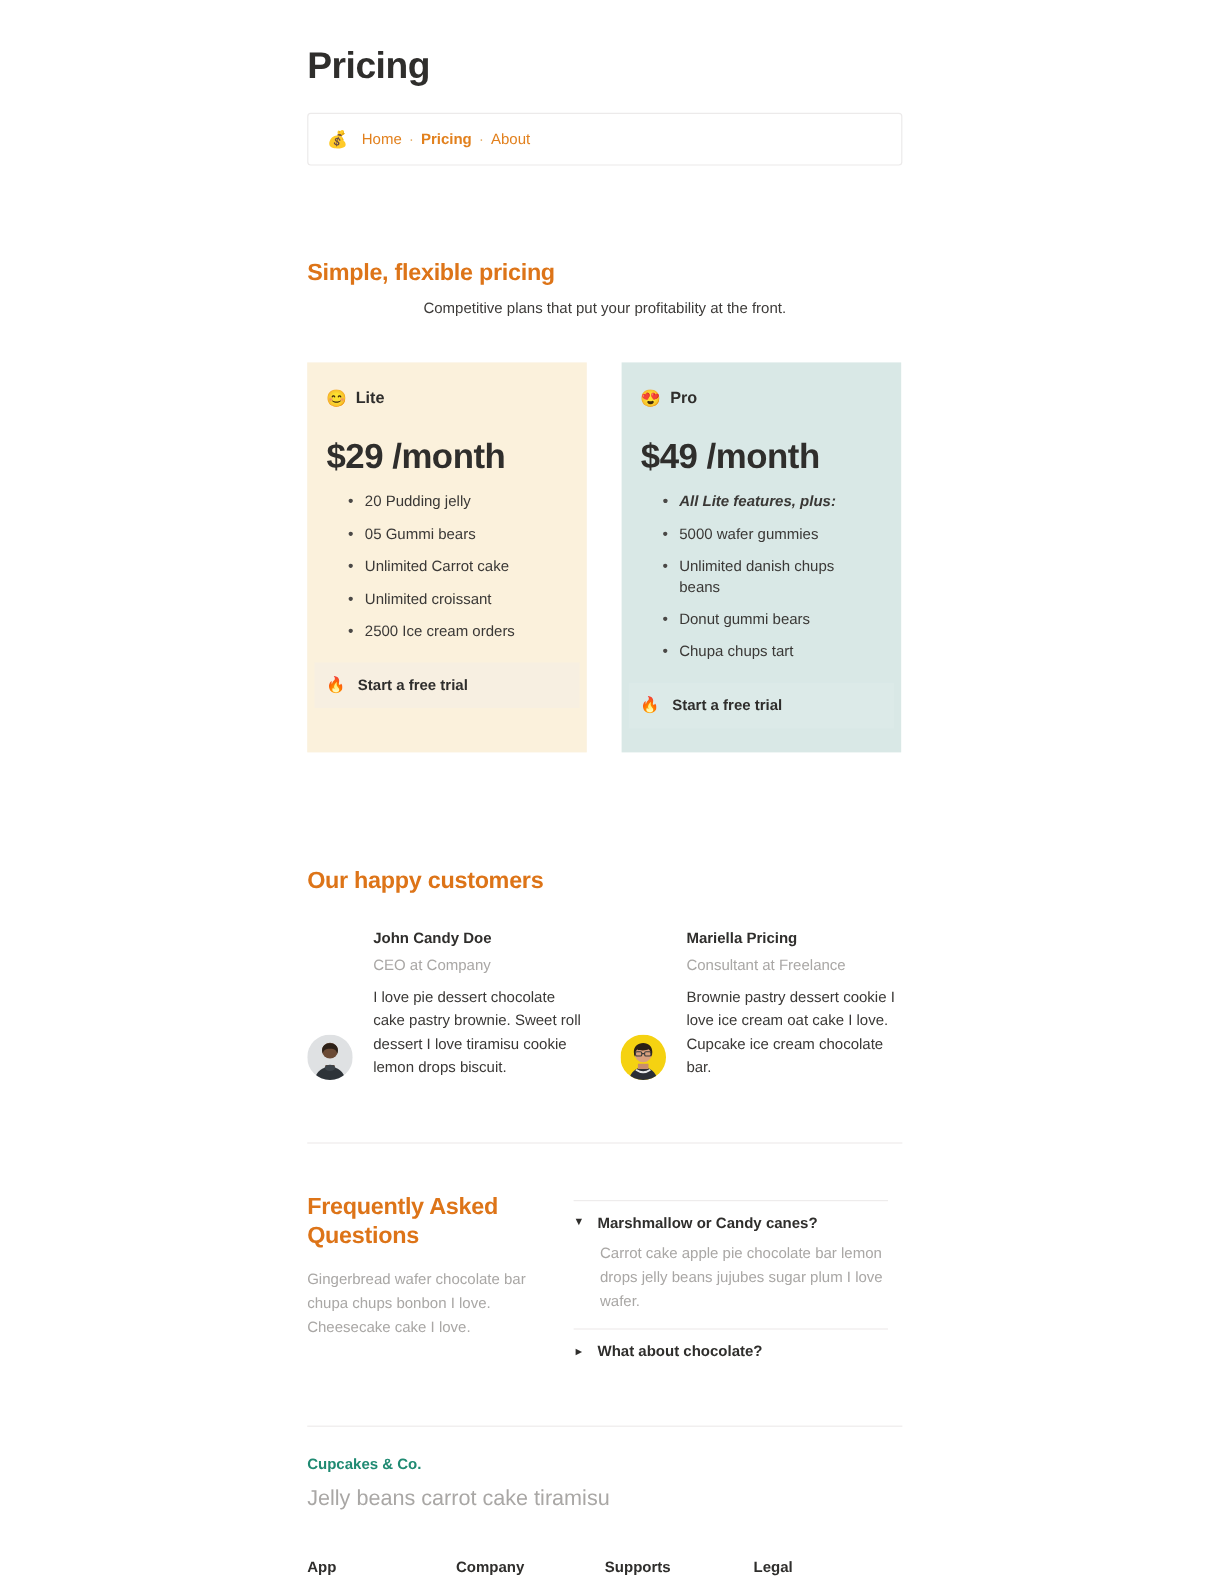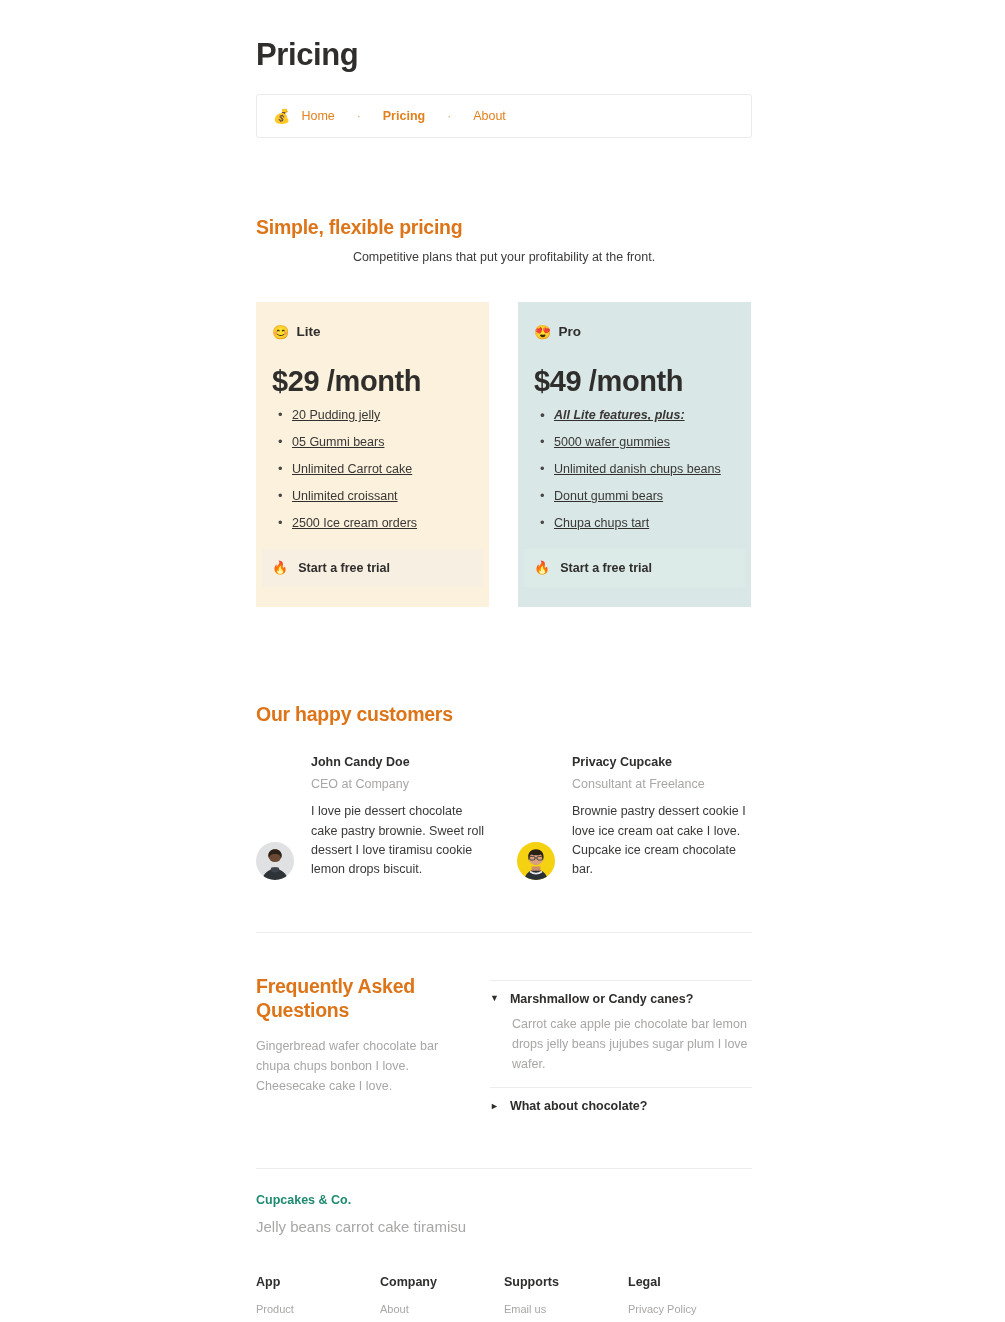--- a/index.html
+++ b/index.html
@@ -35,21 +35,21 @@
     border: 1px solid #eceaea;
     border-radius: 3px;
     padding: 14px 16px;
     display: flex;
     align-items: center;
     gap: 11px;
     font-size: 12.5px;
     background: #fff;
   }
   .bc-emoji { font-size: 14px; line-height: 1; }
-  .bc-links { display: flex; gap: 22px; }
+  .bc-links { display: flex; gap: 6px; }
   .bc-link { color: #e2801d; text-decoration: none; }
   .bc-link.current { font-weight: bold; color: #e2801d; }
   .bc-sep { color: #e2a85d; font-size: 12px; }
 
   
   .section-title {
     color: #dd7418;
     font-size: 19.5px;
     font-weight: bold;
     letter-spacing: -0.25px;
@@ -91,23 +91,22 @@
   .plan-emoji { font-size: 14px; line-height: 1; }
   .price {
     font-size: 29px;
     font-weight: bold;
     letter-spacing: -0.4px;
     color: #2f2e2c;
     margin: 0 0 9px 0;
   }
   .features {
     list-style: none;
-    margin: 0;
+    margin: 12px;
     padding: 0;
-    text-decoration: underline;
   }
   .features li {
     font-size: 12.5px;
     color: #3a3836;
     padding-left: 20px;
     position: relative;
     margin-bottom: 10px;
     line-height: 1.35;
   }
   .features li:last-child { margin-bottom: 0; }
@@ -179,21 +178,21 @@
   .divider {
     height: 1px;
     background: #eeecec;
     margin-top: 52px;
   }
 
   
   .faq-section {
     margin-top: 41px;
     display: flex;
-    gap: 29px;
+    gap: 17px;
   }
   .faq-left { width: 205px; }
   .faq-left .section-title { margin-bottom: 14px; }
   .faq-intro {
     font-size: 12.5px;
     color: #a9a7a5;
     line-height: 1.6;
     margin: 0;
   }
   .faq-right { width: 262px; padding-top: 6px; }
@@ -227,21 +226,21 @@
     margin-top: 55px;
   }
   .brand {
     margin-top: 24px;
     font-size: 12.5px;
     font-weight: bold;
     color: #1f8a72;
   }
   .brand-tag {
     margin-top: 11px;
-    font-size: 15px;
+    font-size: 18px;
     color: #a9a7a5;
   }
   .footer-cols {
     margin-top: 40px;
     display: flex;
   }
   .footer-col { width: 131px; }
   .fc-title {
     font-size: 12.5px;
     font-weight: bold;
@@ -348,21 +347,21 @@
                 <path d="M7 38c1.4-6.6 6.2-10.6 12-10.6S29.6 31.4 31 38z" fill="#2b2f36"></path>
                 <path d="M14.6 24.4h8.8v4.4h-8.8z" fill="#c98d6d"></path>
                 <circle cx="19" cy="16" r="7.2" fill="#d9a07e"></circle>
                 <path d="M19 7.2c4.6 0 7.6 3 7.6 7.4 0 1.6-.3 3-.8 4.1-.3-3.6-1-5.5-2.2-6.3-2.2 1.2-7.1 1.3-9.6.2-1.1 1-1.8 2.8-2 6.1-.5-1.1-.8-2.5-.8-4.1 0-4.4 3.2-7.4 7.8-7.4z" fill="#2b2016"></path>
                 <rect x="12.6" y="14.4" width="5.2" height="3.6" rx="1.1" fill="none" stroke="#3a3a3a" stroke-width="0.9"></rect>
                 <rect x="20.2" y="14.4" width="5.2" height="3.6" rx="1.1" fill="none" stroke="#3a3a3a" stroke-width="0.9"></rect>
                 <path d="M17.8 16h2.4" stroke="#3a3a3a" stroke-width="0.9" fill="none"></path>
                 <path d="M13 29.5c2 1.4 4 2.1 6 2.1s4-.7 6-2.1" stroke="#e7e9ea" stroke-width="1.6" fill="none"></path>
               </svg></div>
             <div>
-              <p class="t-name">Privacy Cupcake</p>
+              <p class="t-name">Mariella Pricing</p>
               <p class="t-role">Consultant at Freelance</p>
               <p class="t-quote">Brownie pastry dessert cookie I love ice cream oat cake I love. Cupcake ice cream chocolate bar.</p>
             </div>
           </div>
         </div>
     </div>
 
     <div class="divider"></div>
 
     <div class="faq-section">

